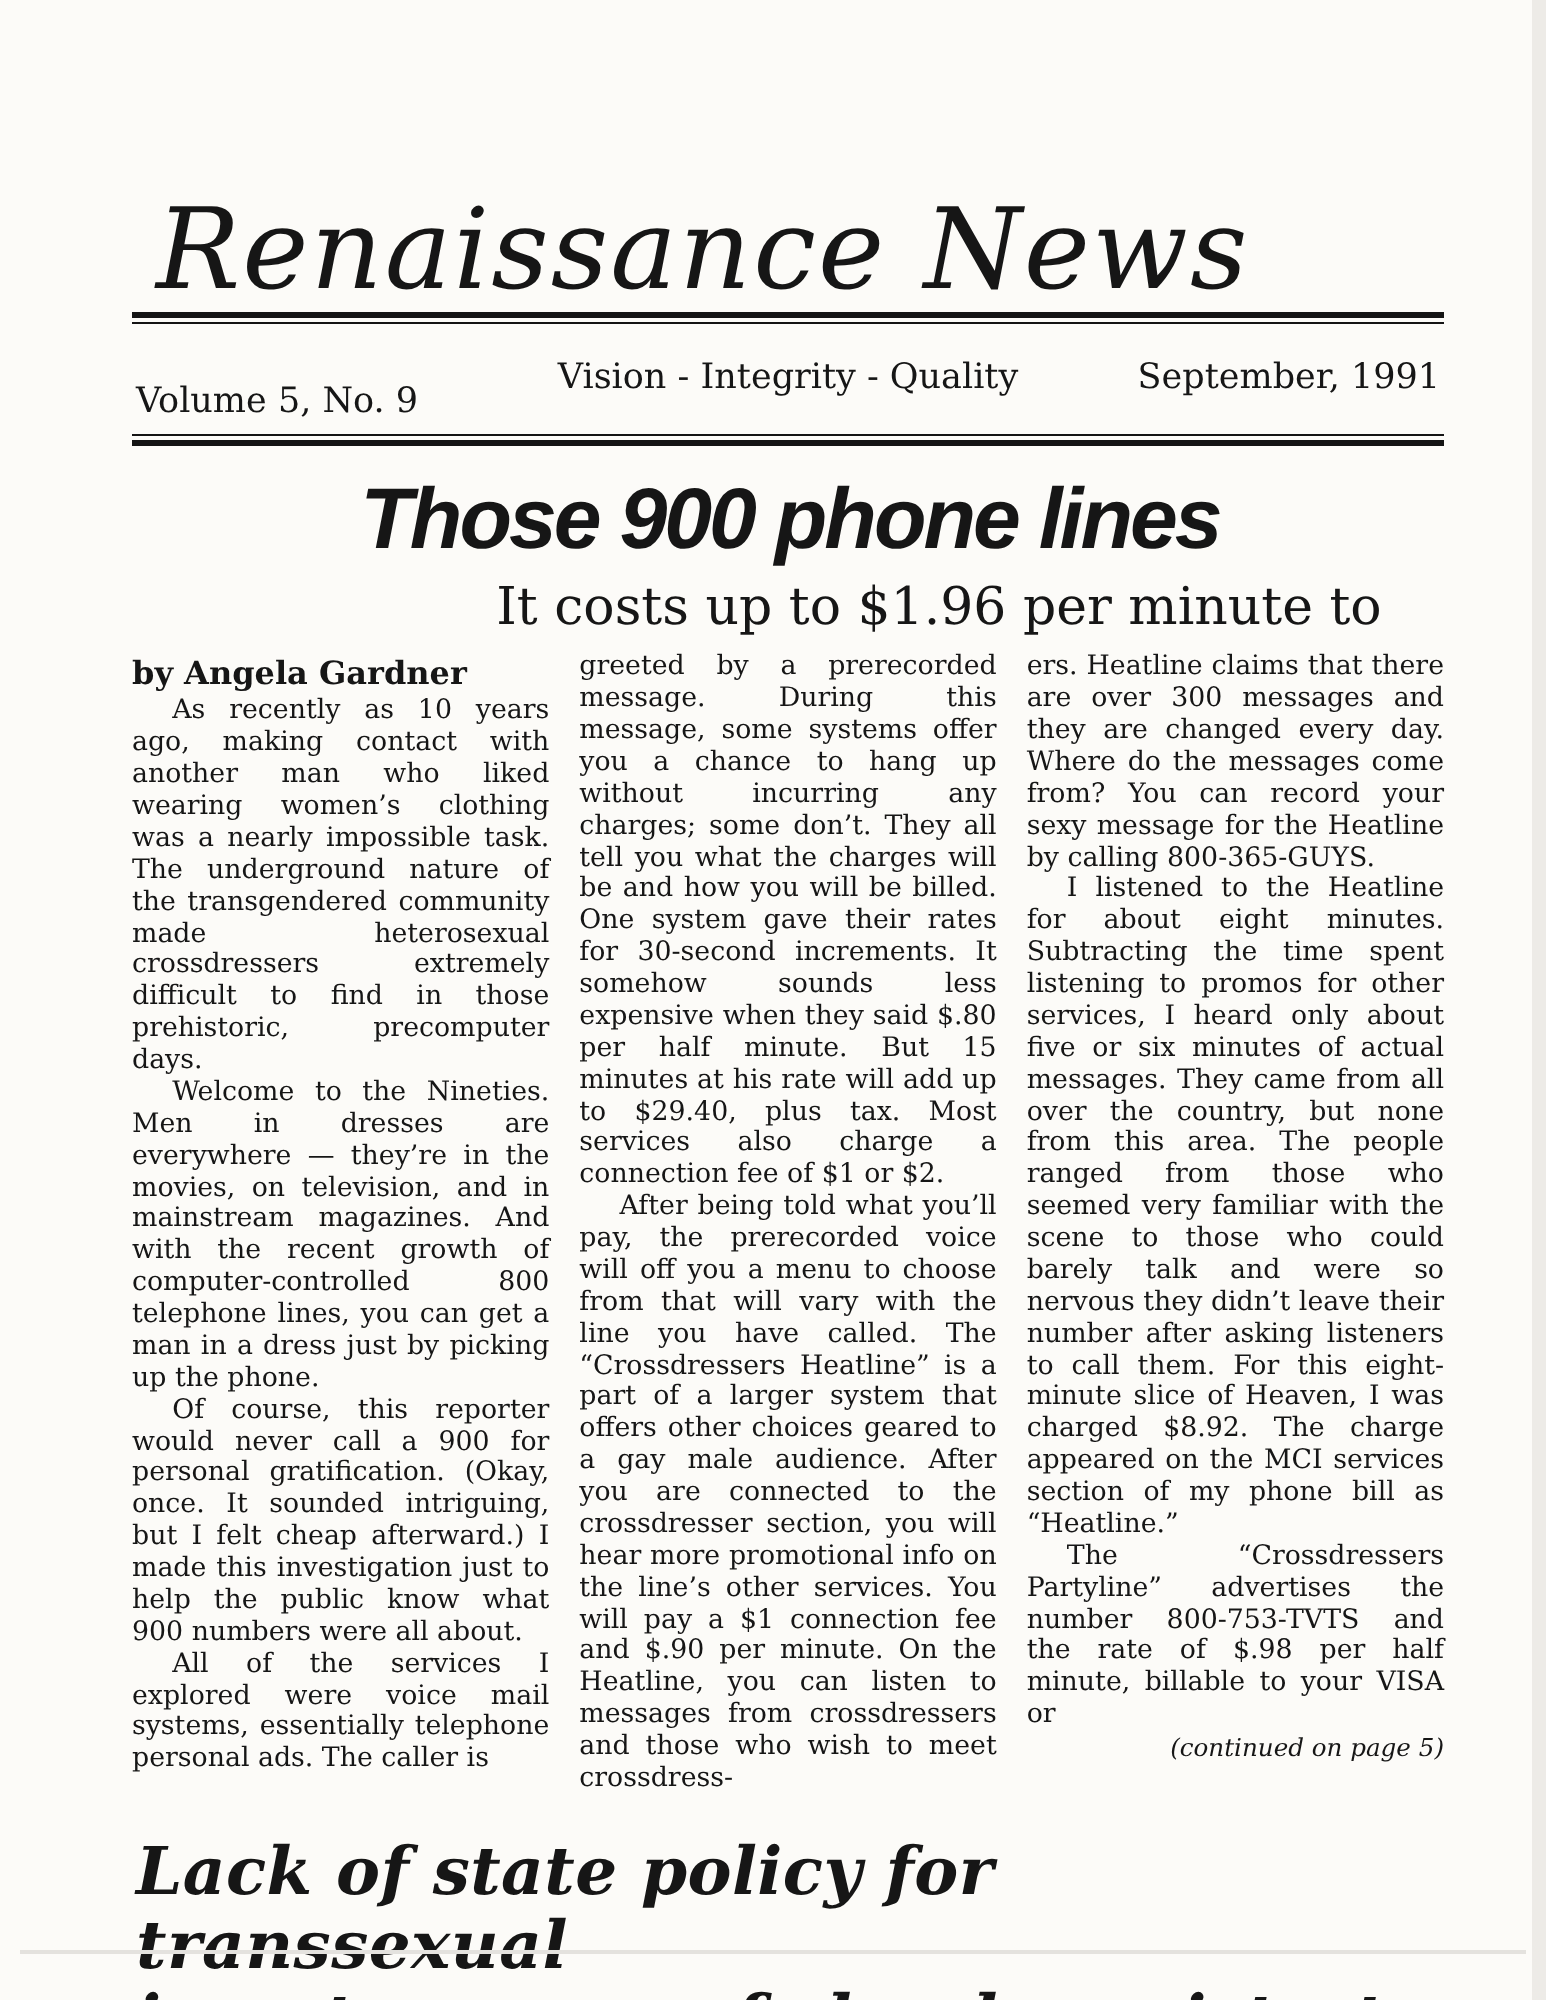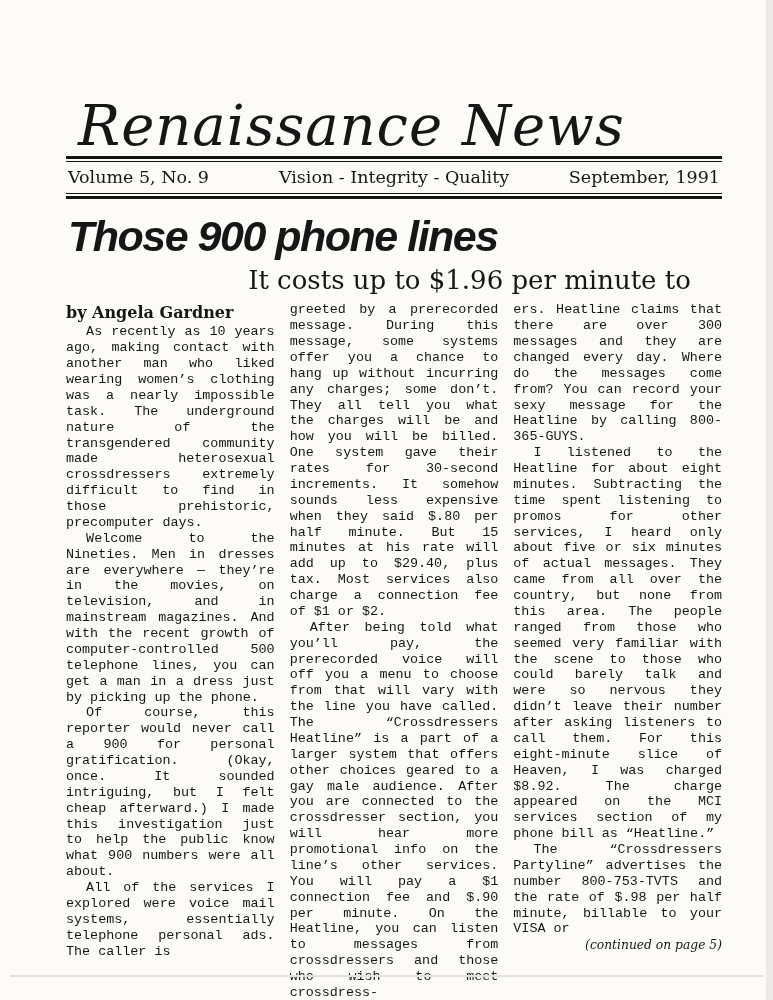--- a/index.html
+++ b/index.html
@@ -35,47 +35,48 @@
   .rule{line-height:0;}
   .rule .bar{height:3px;background:#141414;}
   .rule .gap{height:2px;}
   .rule .thin{height:1px;background:#141414;}
   .infobar{
     display:grid;grid-template-columns:1fr auto 1fr;
     align-items:center;
     font-size:17.5px;
     padding:5px 2px 6px 2px;
   }
-  .infobar .left{justify-self:start;}
+  .infobar .left{justify-self:start;margin-top:24px;}
   .infobar .mid{justify-self:center;}
   .infobar .right{justify-self:end;text-align:center;}
 
   
   .headline1{
     font-family:"Liberation Sans", sans-serif;
     font-weight:bold;font-style:italic;
     font-size:43px;letter-spacing:-1.5px;
     line-height:1.02;
     margin:16px 0 0 2px;
+    text-align:center;
   }
   .subhead{
     width:505px;margin-left:auto;
     text-align:center;
     font-size:26px;line-height:1.17;
     margin-top:6px;
   }
   .cols{
     display:grid;grid-template-columns:1fr 1fr 1fr;
     column-gap:15px;
     margin-top:7px;
     text-align:justify;
     font-size:13.4px;line-height:1.185;
     hyphens:auto;-webkit-hyphens:auto;
   }
-  .cols p{margin:0;font-family:Liberation Mono, monospace;}
+  .cols p{margin:0;}
   .cols p.ind{text-indent:1.5em;}
   .byline{
     font-weight:bold;
     font-size:16px;line-height:1.2;
     margin:1px 0 2px 0;
   }
   .continued{
     text-align:right;font-style:italic;
     font-size:12.3px;margin-top:1px;
   }
@@ -121,21 +122,21 @@
     <div class="headline1">Those 900 phone lines</div>
 
     <div class="subhead">
       <div>It costs up to $1.96 per minute to</div>
     </div>
 
     <div class="cols">
       <div>
         <div class="byline">by Angela Gardner</div>
         <p class="ind">As recently as 10 years ago, making contact with another man who liked wearing women’s clothing was a nearly impossible task. The underground nature of the transgendered community made heterosexual crossdressers extremely difficult to find in those prehistoric, precomputer days.</p>
-        <p class="ind">Welcome to the Nineties. Men in dresses are everywhere — they’re in the movies, on television, and in mainstream magazines. And with the recent growth of computer-controlled 500 telephone lines, you can get a man in a dress just by picking up the phone.</p>
+        <p class="ind">Welcome to the Nineties. Men in dresses are everywhere — they’re in the movies, on television, and in mainstream magazines. And with the recent growth of computer-controlled 800 telephone lines, you can get a man in a dress just by picking up the phone.</p>
         <p class="ind">Of course, this reporter would never call a 900 for personal gratification. (Okay, once. It sounded intriguing, but I felt cheap afterward.) I made this investigation just to help the public know what 900 numbers were all about.</p>
         <p class="ind">All of the services I explored were voice mail systems, essentially telephone personal ads. The caller is</p>
       </div>
       <div>
         <p>greeted by a prerecorded message. During this message, some systems offer you a chance to hang up without incurring any charges; some don’t. They all tell you what the charges will be and how you will be billed. One system gave their rates for 30-second increments. It somehow sounds less expensive when they said $.80 per half minute. But 15 minutes at his rate will add up to $29.40, plus tax. Most services also charge a connection fee of $1 or $2.</p>
         <p class="ind">After being told what you’ll pay, the prerecorded voice will off you a menu to choose from that will vary with the line you have called. The “Crossdressers Heatline” is a part of a larger system that offers other choices geared to a gay male audience. After you are connected to the crossdresser section, you will hear more promotional info on the line’s other services. You will pay a $1 connection fee and $.90 per minute. On the Heatline, you can listen to messages from crossdressers and those who wish to meet crossdress-</p>
       </div>
       <div>
         <p>ers. Heatline claims that there are over 300 messages and they are changed every day. Where do the messages come from? You can record your sexy message for the Heatline by calling 800-365-GUYS.</p>
         <p class="ind">I listened to the Heatline for about eight minutes. Subtracting the time spent listening to promos for other services, I heard only about five or six minutes of actual messages. They came from all over the country, but none from this area. The people ranged from those who seemed very familiar with the scene to those who could barely talk and were so nervous they didn’t leave their number after asking listeners to call them. For this eight-minute slice of Heaven, I was charged $8.92. The charge appeared on the MCI services section of my phone bill as “Heatline.”</p>

